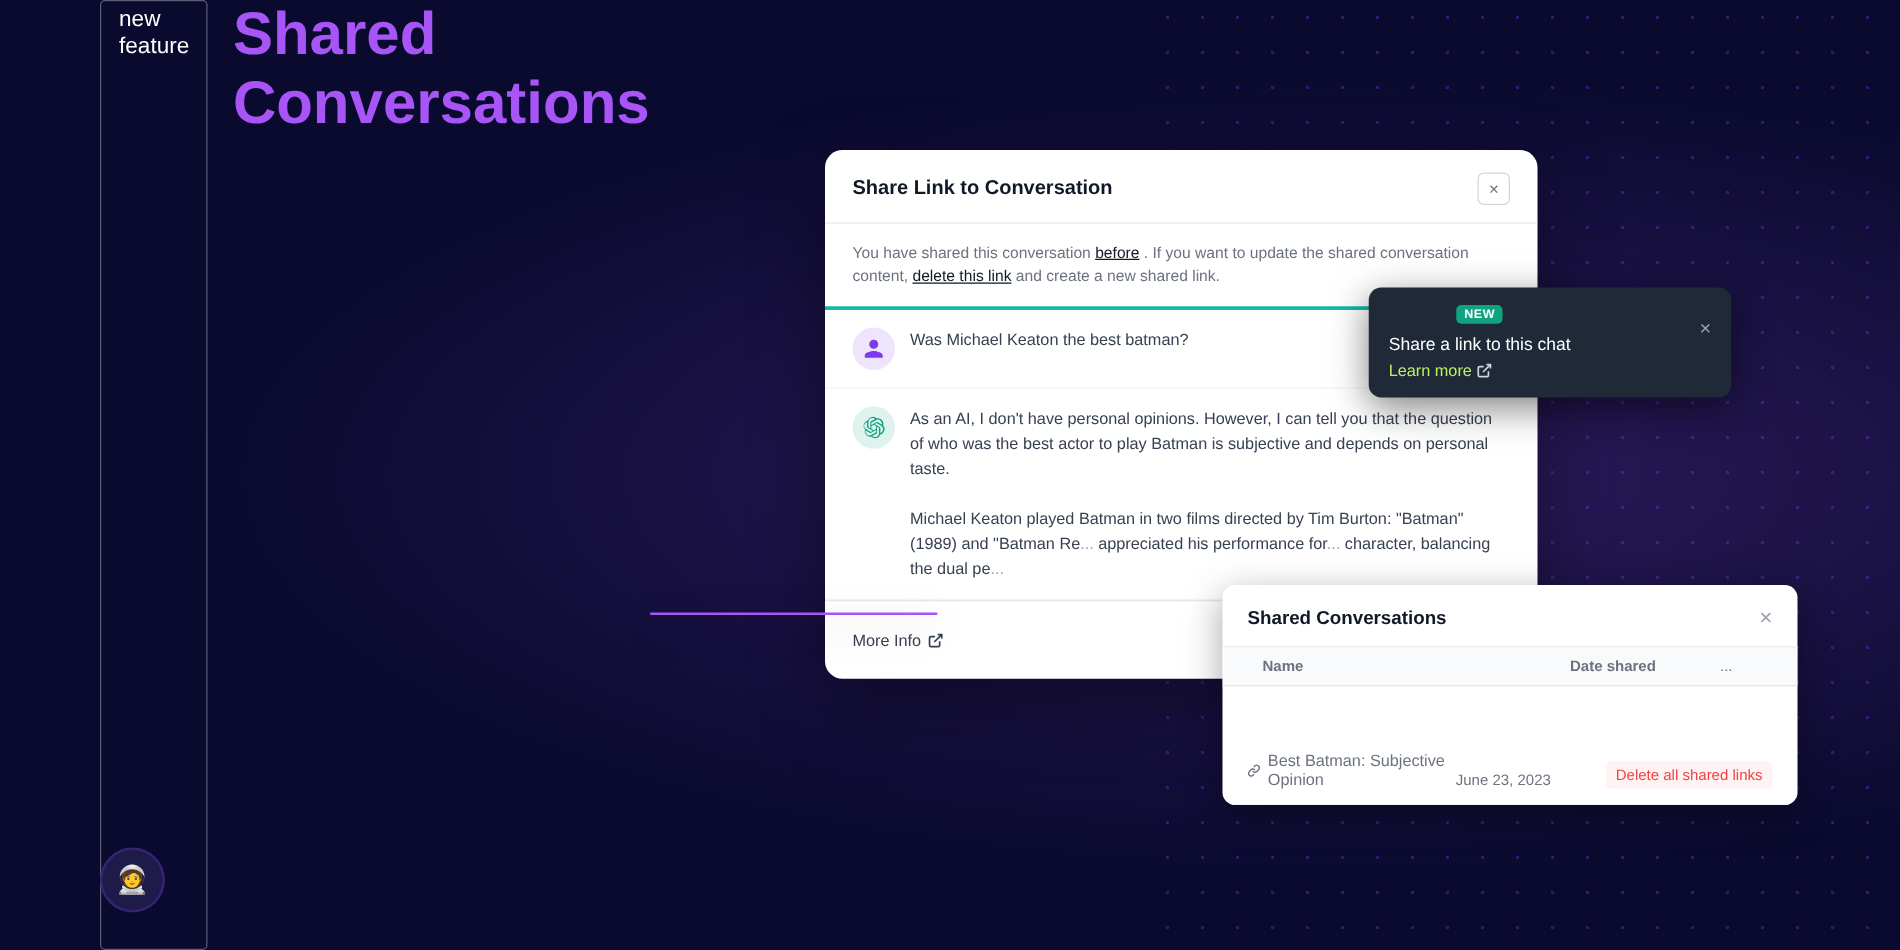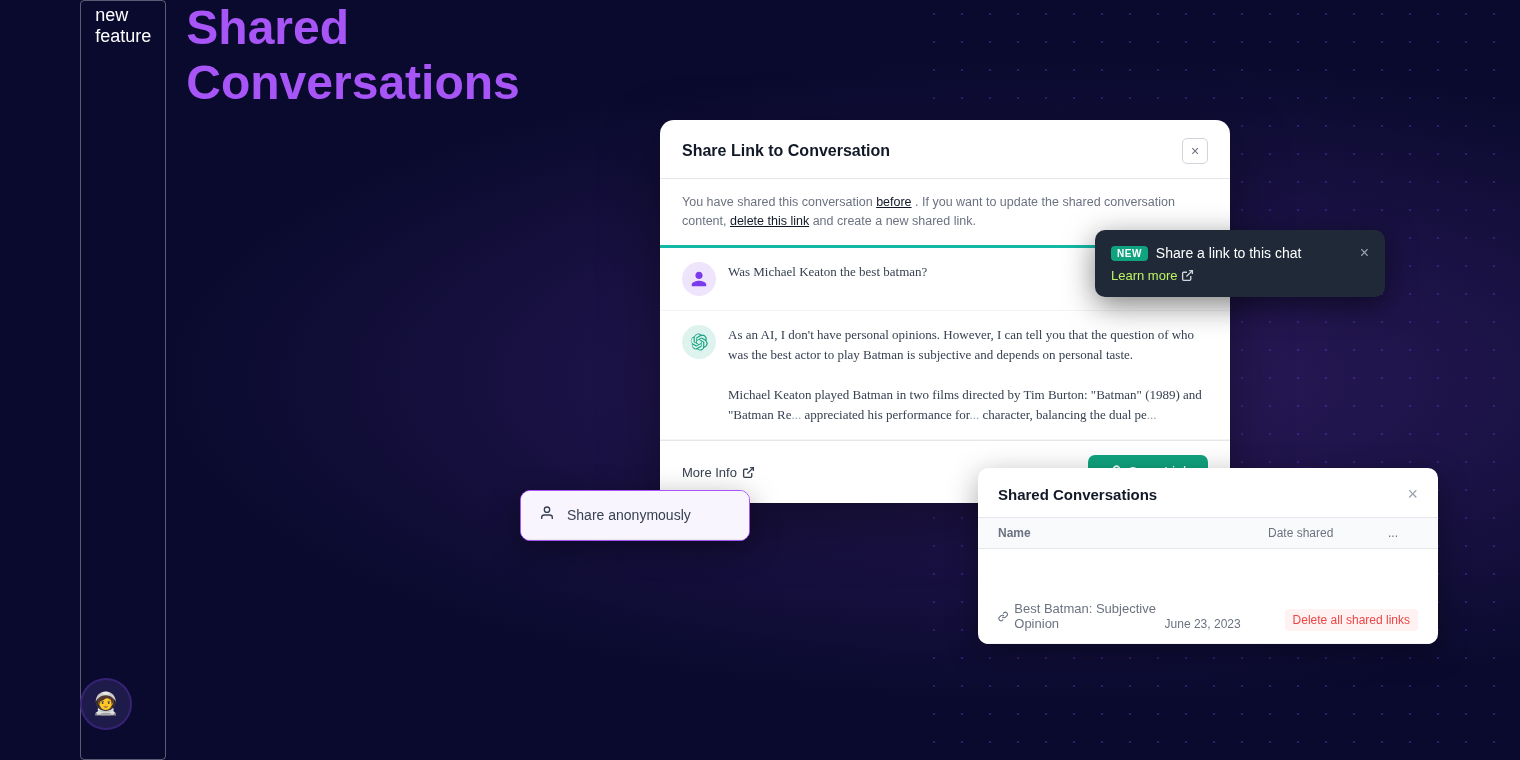--- a/index.html
+++ b/index.html
@@ -127,21 +127,20 @@
     }
 
     .modal-desc a {
       color: #111827;
       text-decoration: underline;
     }
 
     .chat-area {
       max-height: 280px;
       overflow: hidden;
-      font-family: Liberation Serif, serif;
     }
 
     .chat-message {
       display: flex;
       gap: 12px;
       padding: 14px 22px;
       border-bottom: 1px solid #f3f4f6;
     }
 
     .chat-avatar {
@@ -219,20 +218,21 @@
       display: flex;
       align-items: center;
       justify-content: space-between;
       margin-bottom: 6px;
     }
 
     .tooltip-title-row {
       display: flex;
       align-items: center;
       gap: 8px;
+      flex-direction: column;
     }
 
     .new-badge {
       background: #10a37f;
       color: white;
       font-size: 10px;
       font-weight: 700;
       padding: 2px 6px;
       border-radius: 4px;
       letter-spacing: 0.5px;
@@ -332,36 +332,36 @@
       background: none;
       border: none;
     }
 
     .shared-table {
       width: 100%;
     }
 
     .shared-table-header {
       display: flex;
-      padding: 8px 20px;
+      padding: 8px 32px;
       border-bottom: 1px solid #e5e7eb;
       background: #f9fafb;
     }
 
     .col-name {
       flex: 1;
       font-size: 12px;
       font-weight: 600;
       color: #6b7280;
     }
 
     .col-date {
       width: 120px;
       font-size: 12px;
-      font-weight: 400;
+      font-weight: 700;
       color: #6b7280;
     }
 
     .col-actions {
       width: 30px;
       font-size: 12px;
       color: #6b7280;
     }
 
     .shared-table-row {
@@ -503,29 +503,20 @@
     <span>Learn more</span>
     <svg width="13" height="13" viewBox="0 0 24 24" fill="none" stroke="#d1d5db" stroke-width="2.5">
         <path d="M18 13v6a2 2 0 0 1-2 2H5a2 2 0 0 1-2-2V8a2 2 0 0 1 2-2h6"></path>
         <polyline points="15,3 21,3 21,9"></polyline>
         <line x1="10" y1="14" x2="21" y2="3"></line>
       </svg>
   </div>
 </div>
 
 <div class="context-menu">
-  <div class="context-item">
-    <span class="context-icon">
-      <svg width="16" height="16" viewBox="0 0 24 24" fill="none" stroke="#374151" stroke-width="2">
-          <path d="M20 21v-2a4 4 0 0 0-4-4H8a4 4 0 0 0-4 4v2"></path>
-          <circle cx="12" cy="7" r="4"></circle>
-        </svg>
-    </span>
-    <span>Share anonymously</span>
-  </div>
 </div>
 
 <div class="shared-panel">
   <div class="shared-panel-header">
     <span class="shared-panel-title">Shared Conversations</span>
     <button class="shared-panel-close">×</button>
   </div>
   <div class="shared-table">
     <div class="shared-table-header">
       <span class="col-name">Name</span>

